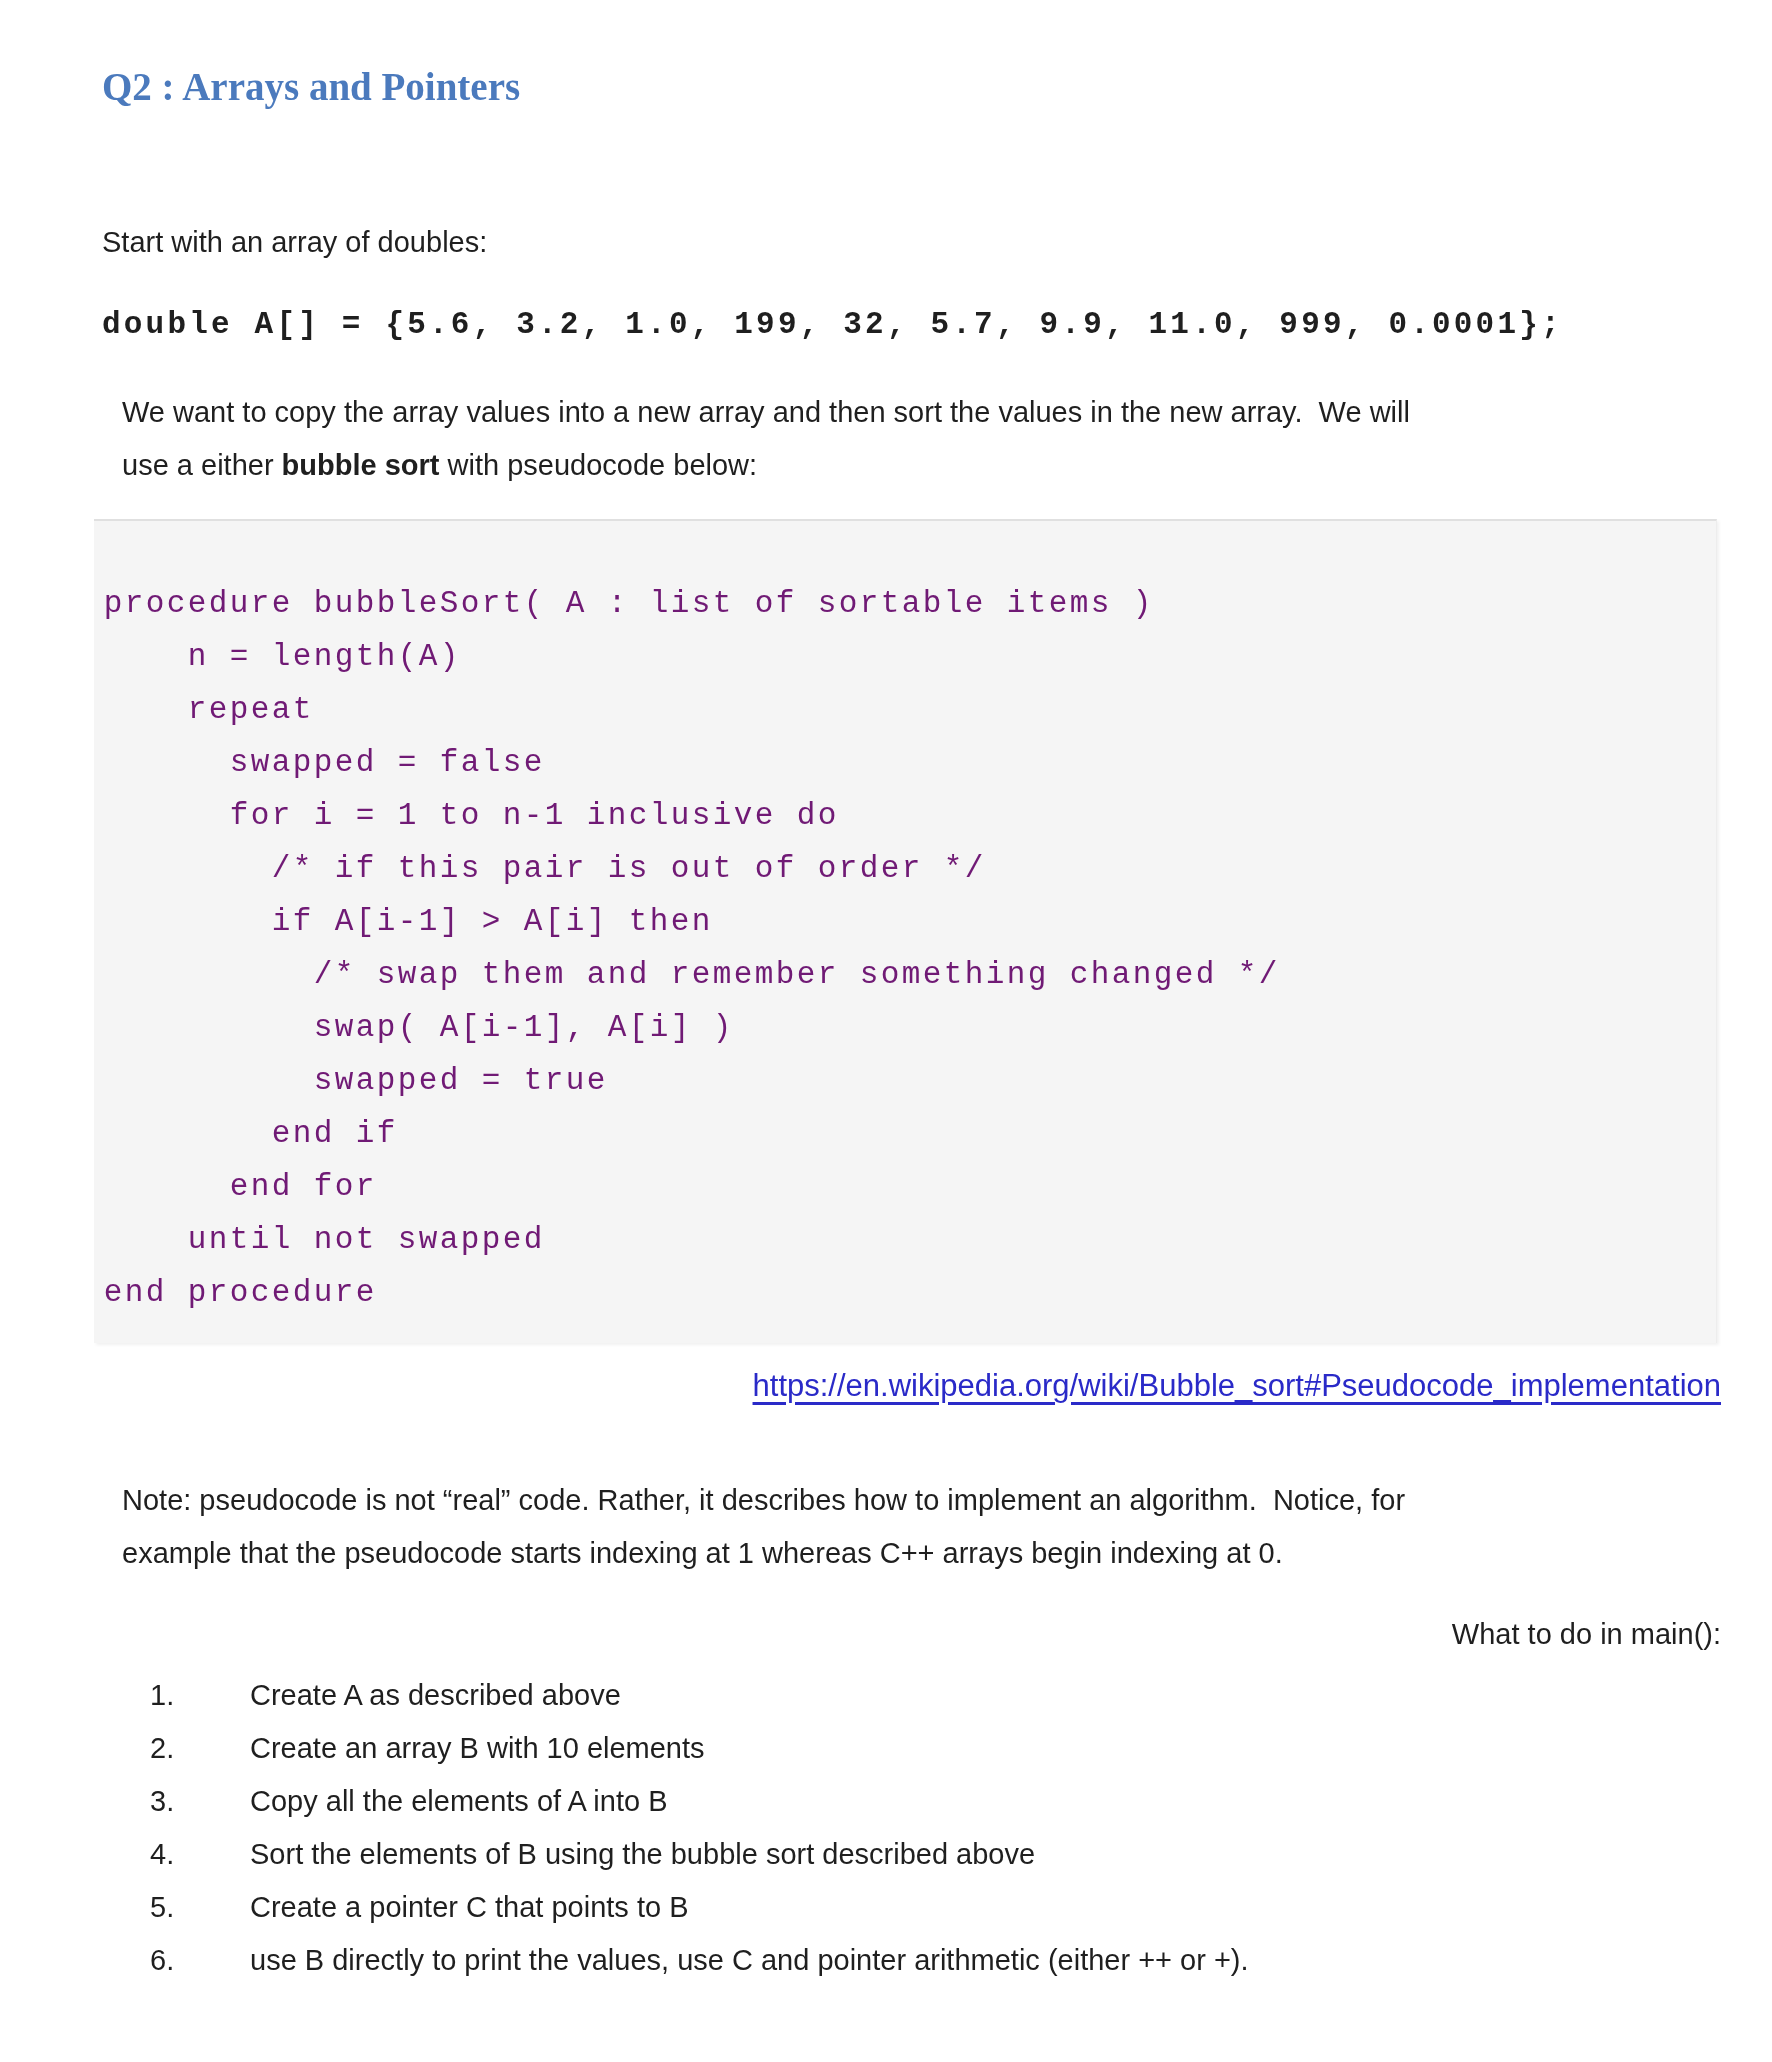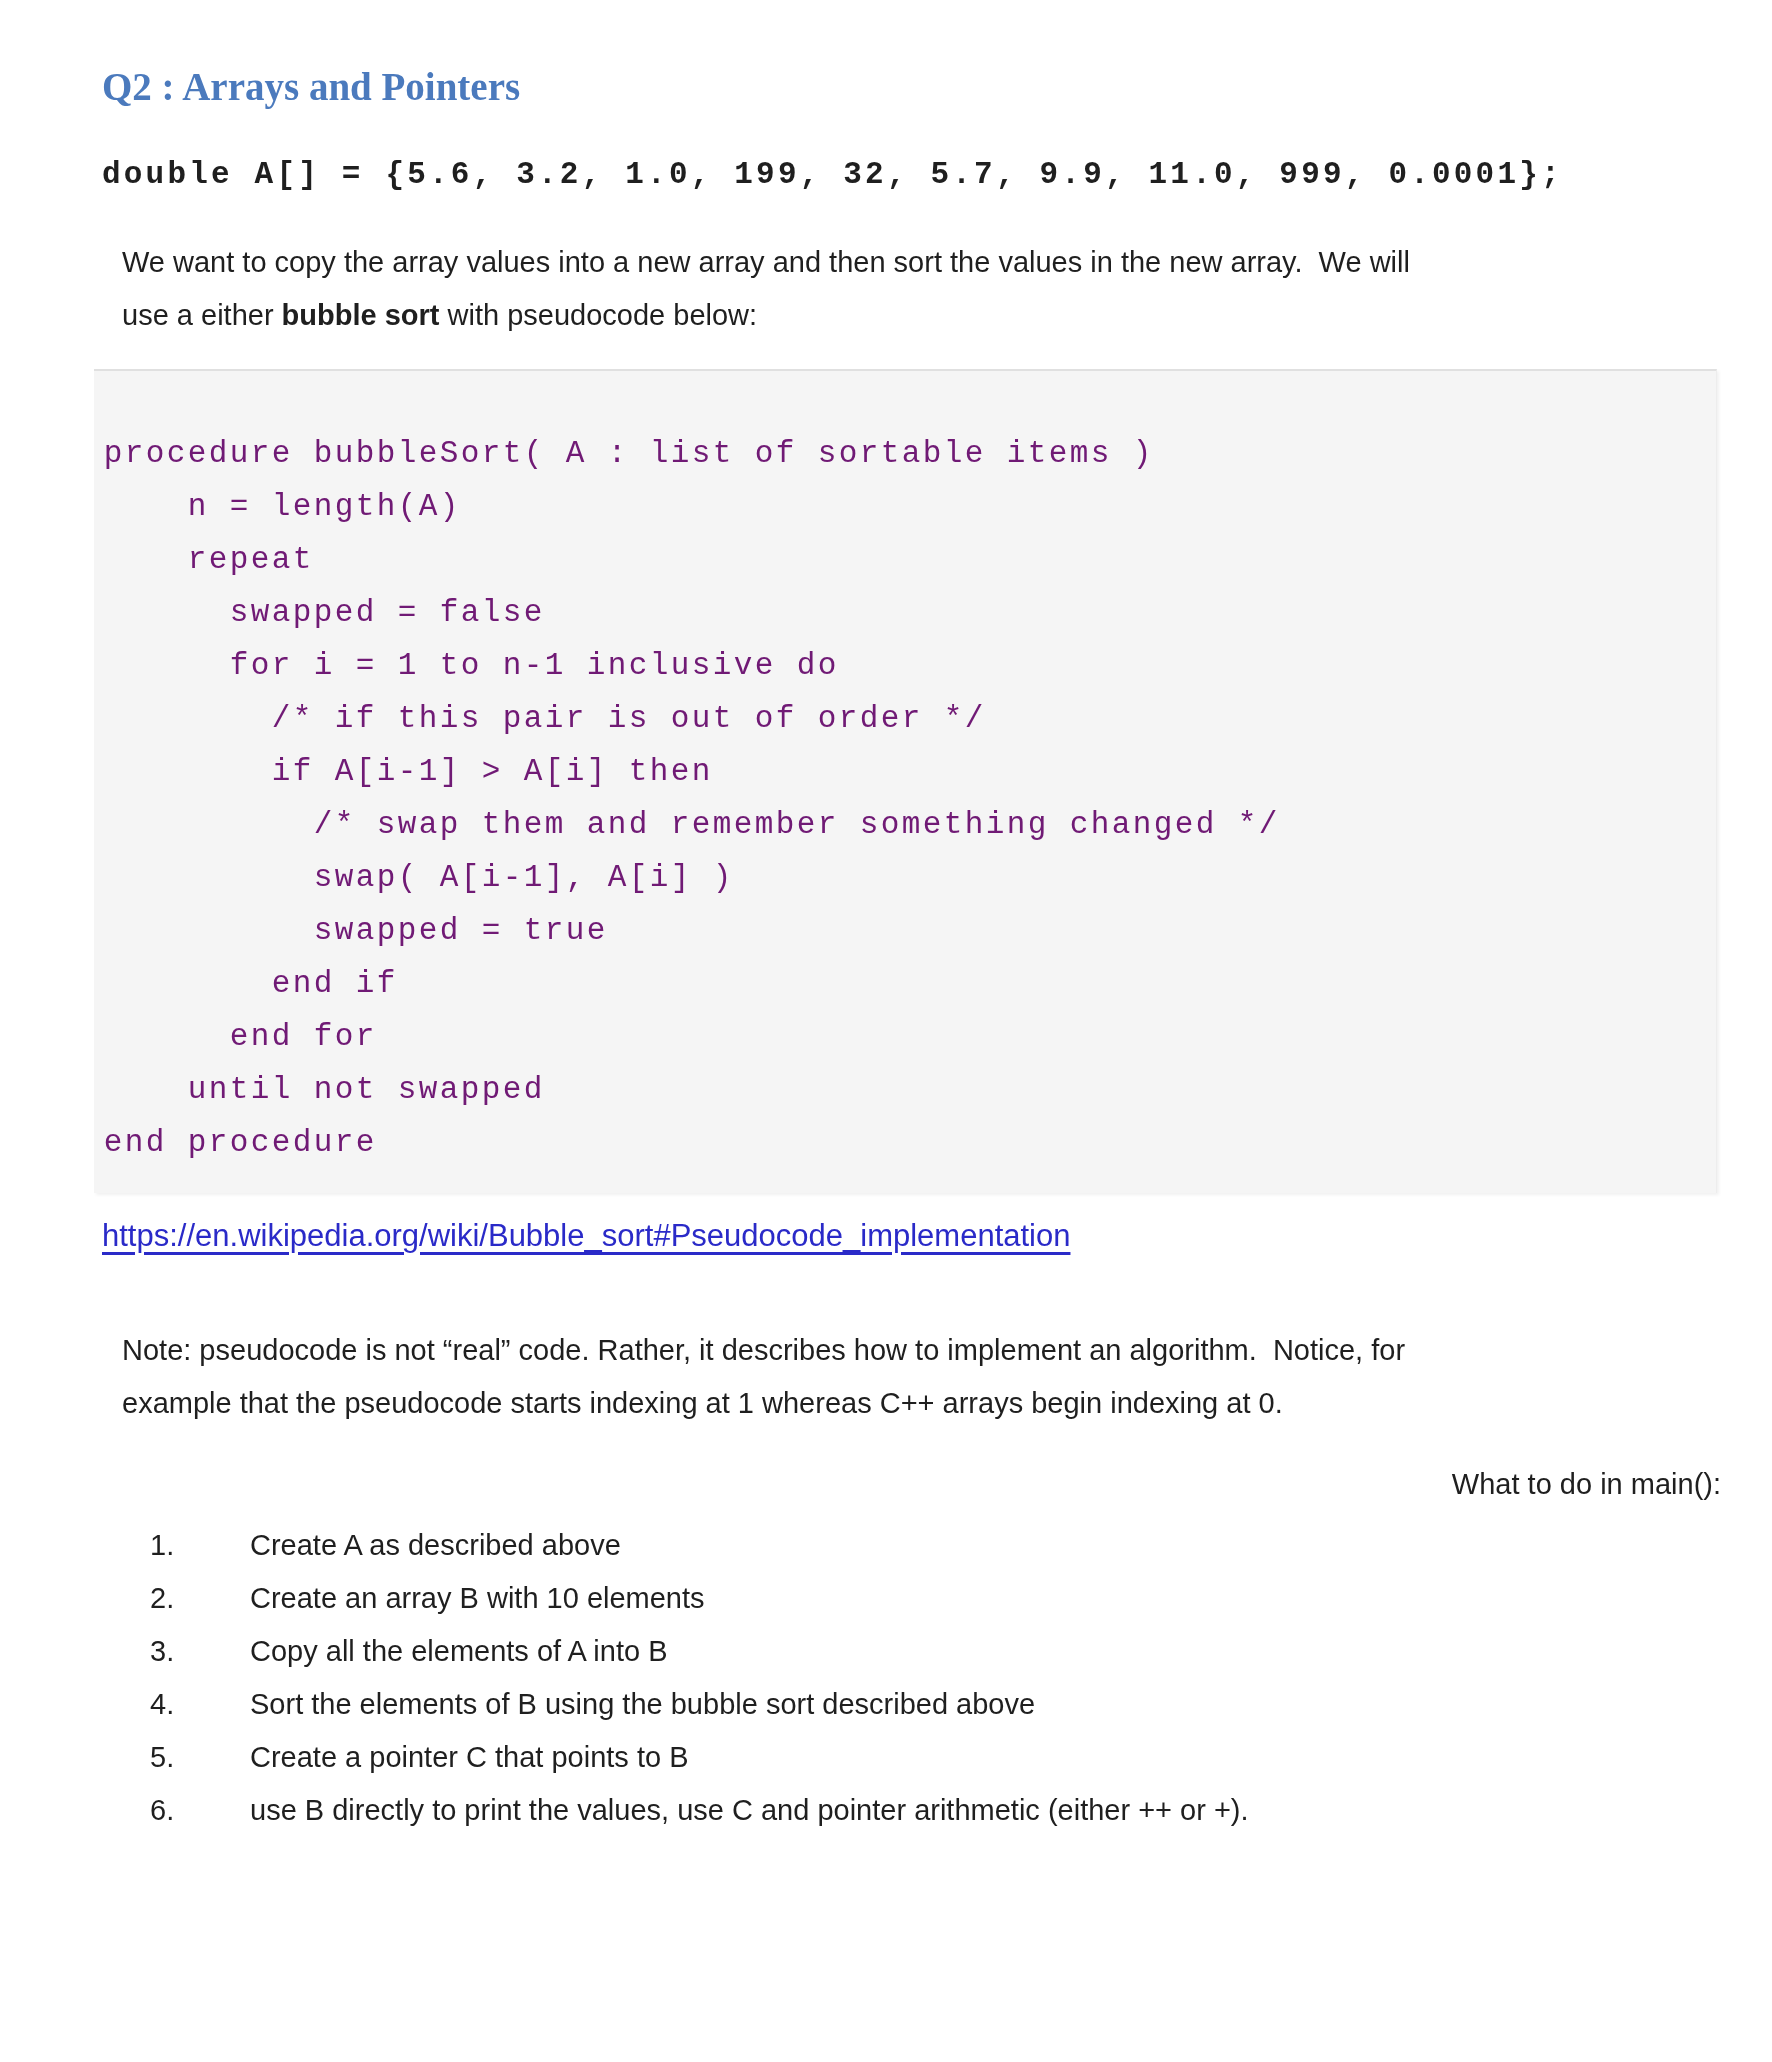--- a/index.html
+++ b/index.html
@@ -53,21 +53,21 @@
   }
   .code-block pre {
     margin: 0;
     font-family: "Liberation Mono", "DejaVu Sans Mono", monospace;
     font-size: 31px;
     line-height: 53px;
     letter-spacing: 2.4px;
     color: #701a75;
     white-space: pre;
   }
-  .ref-link-wrap { margin-top: 22.6px; }
+  .ref-link-wrap { margin-top: 22.6px; text-align: right; }
   .ref-link {
     font-size: 31px;
     line-height: 39px;
     text-decoration: underline;
     text-underline-offset: 5.6px;
     cursor: pointer;
   }
   .note-para { margin-top: 69px; }
   .main-heading {
     margin-top: 36px;
@@ -90,20 +90,21 @@
   .li-text { flex: 1; }
   .li-text .tline { line-height: 53px; }
 </style>
 </head>
 <body style="color: rgb(31, 31, 31);">
 
 <div class="content">
 
   <h1 class="page-title" style="color: rgb(75, 122, 189);">Q2 : Arrays and Pointers</h1>
 
+  <div class="intro-line para">Start with an array of doubles:</div>
 
   <div class="array-decl">double A[] = {5.6, 3.2, 1.0, 199, 32, 5.7, 9.9, 11.0, 999, 0.0001};</div>
 
   <div class="copy-para para">
       <div class="tline"><span>We want to copy the array values into a new array and then sort the values in the new array.  We will</span></div>
       <div class="tline"><span>use a either </span><span class="b">bubble sort</span><span> with pseudocode below:</span></div>
     </div>
 
   <div class="code-block" style="background: rgb(245, 245, 245);">
     <pre>procedure bubbleSort( A : list of sortable items )

